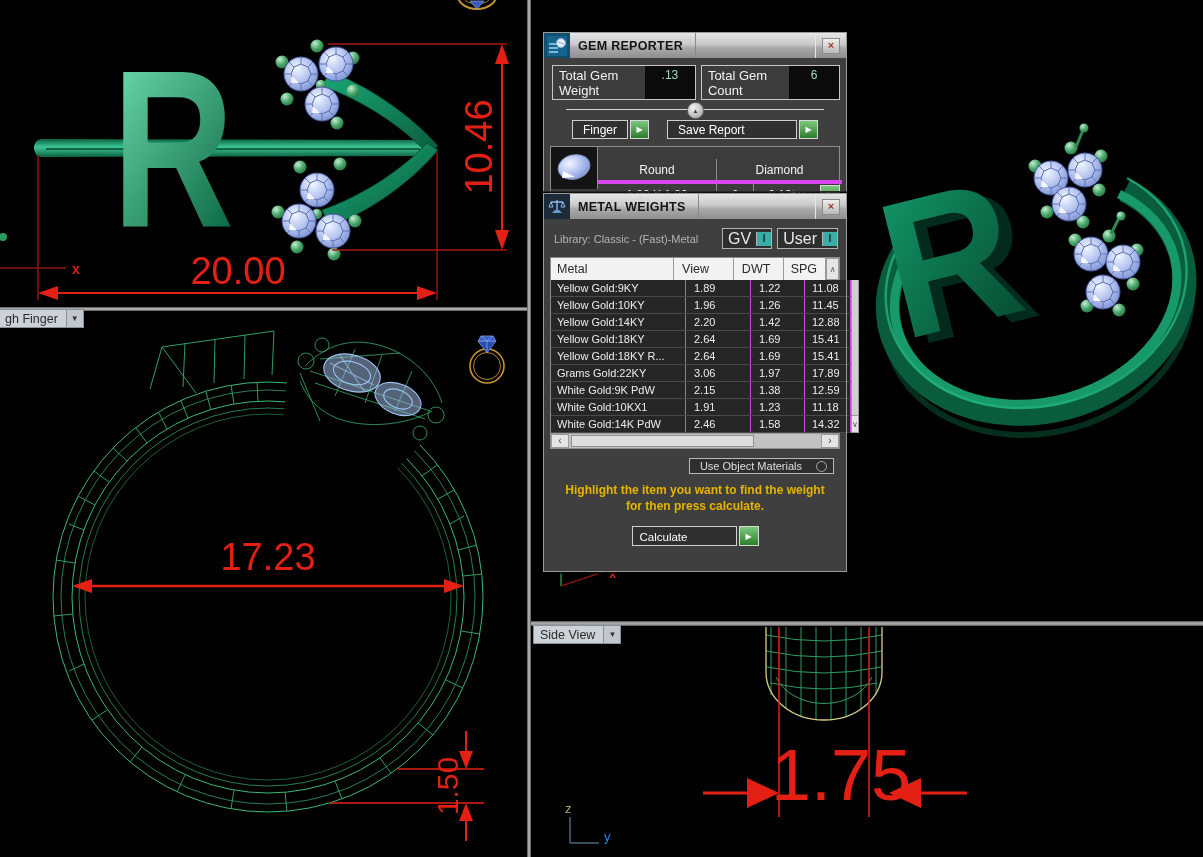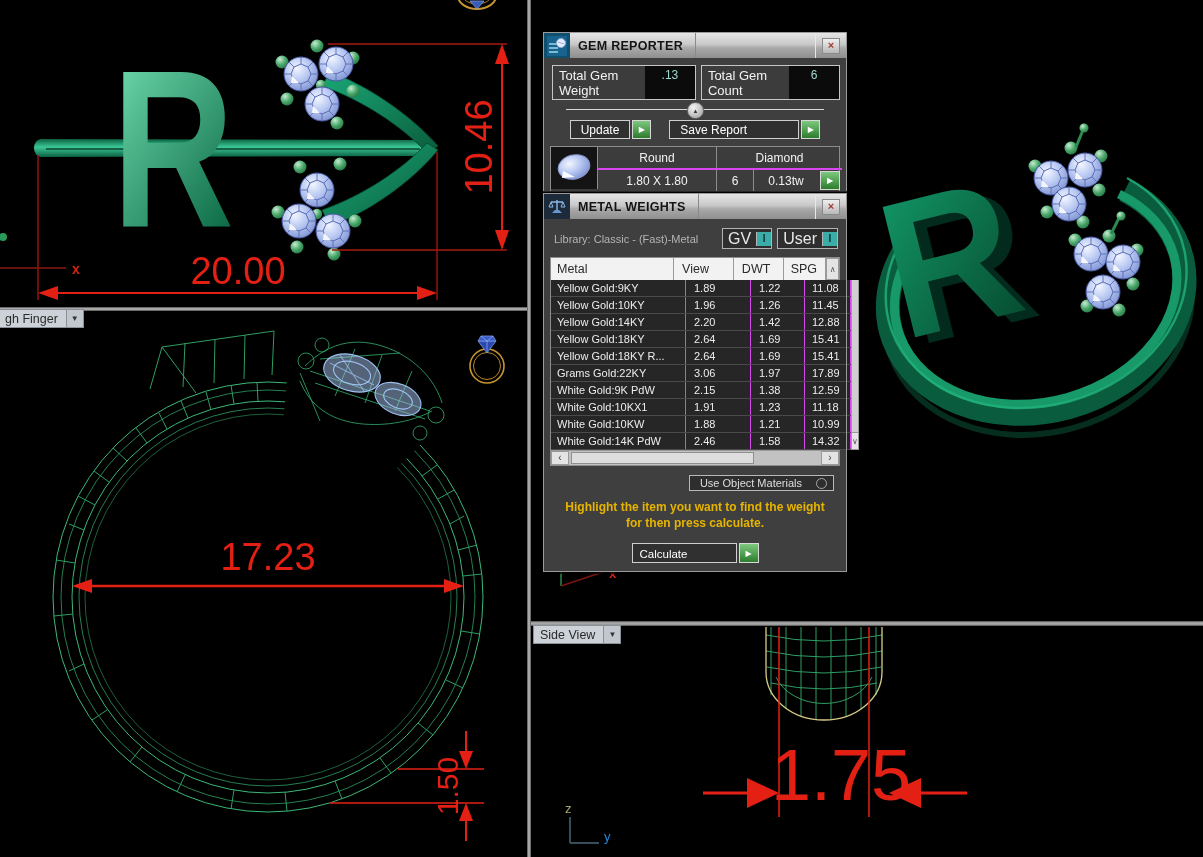--- a/index.html
+++ b/index.html
@@ -42,21 +42,21 @@
   .gr-btnrow{display:flex;justify-content:center;gap:18px;margin-top:3px;}
   .btn-pair{display:flex;align-items:stretch;gap:2px;}
   .flatbtn{background:#303030;border:1px solid #cfcfcf;color:#fff;font-size:12px;
            padding:1px 10px 0;display:flex;align-items:center;}
   .runbtn{width:17px;height:17px;background:linear-gradient(#7dc87d,#2d7d2d);border:1px solid #d8d8d8;
           color:#fff;font-size:8px;display:flex;align-items:center;justify-content:center;}
   .gemrow{display:flex;margin:7px 6px 0;border:1px solid #8d8d8d;background:#3c3c3c;}
   .gemthumb{width:46px;height:42px;background:#141414;border-right:1px solid #8d8d8d;}
   .gemtable{flex:1;}
   .gtr{display:flex;height:21px;}
-  .gtr.hd{border-bottom:2px solid #d946ef;}
+  .gtr.hd{border-bottom:4px solid #d946ef;margin-top:12px;}
   .gtc{display:flex;align-items:center;justify-content:center;font-size:12px;color:#f2f2f2;
        border-left:1px solid #8d8d8d;}
   .gtc:first-child{border-left:none;}
   .c-round,.c-size{width:118px;}
   .c-diamond{flex:1;}
   .c-count{width:36px;}
   .c-weight{width:64px;}
   .gtr .runbtn{margin:1px 2px 0 2px;width:18px;height:17px;}
   
   .mw-librow{display:flex;justify-content:space-between;align-items:center;margin:9px 8px 8px 10px;}
@@ -362,21 +362,21 @@
         <span class="gr-lab">Total Gem Count</span>
         <span class="gr-val">6</span>
       </span>
     </div>
     <div class="gr-slider">
       <span class="line"></span>
       <span class="gr-knob">▲</span>
     </div>
     <div class="gr-btnrow">
       <span class="btn-pair">
-        <span class="flatbtn">Update</span>
+        <span class="flatbtn">Finger</span>
         <span class="runbtn">▶</span>
       </span>
       <span class="btn-pair">
         <span class="flatbtn" style="min-width:108px">Save Report</span>
         <span class="runbtn">▶</span>
       </span>
     </div>
     <div class="gemrow">
       <span class="gemthumb">
         <svg width="46" height="42" viewBox="0 0 46 42">
@@ -475,26 +475,20 @@
             <span class="tc col-metal">White Gold:9K PdW</span>
             <span class="tc col-grams">2.15</span>
             <span class="tc col-dwt">1.38</span>
             <span class="tc col-spg">12.59</span>
           </div>
           <div class="mw-tr">
             <span class="tc col-metal">White Gold:10KX1</span>
             <span class="tc col-grams">1.91</span>
             <span class="tc col-dwt">1.23</span>
             <span class="tc col-spg">11.18</span>
-          </div>
-          <div class="mw-tr">
-            <span class="tc col-metal">White Gold:10KW</span>
-            <span class="tc col-grams">1.88</span>
-            <span class="tc col-dwt">1.21</span>
-            <span class="tc col-spg">10.99</span>
           </div>
           <div class="mw-tr">
             <span class="tc col-metal">White Gold:14K PdW</span>
             <span class="tc col-grams">2.46</span>
             <span class="tc col-dwt">1.58</span>
             <span class="tc col-spg">14.32</span>
           </div>
         </div>
         <div class="vscroll2">
           <span class="vs-track" style="flex:1"></span>

